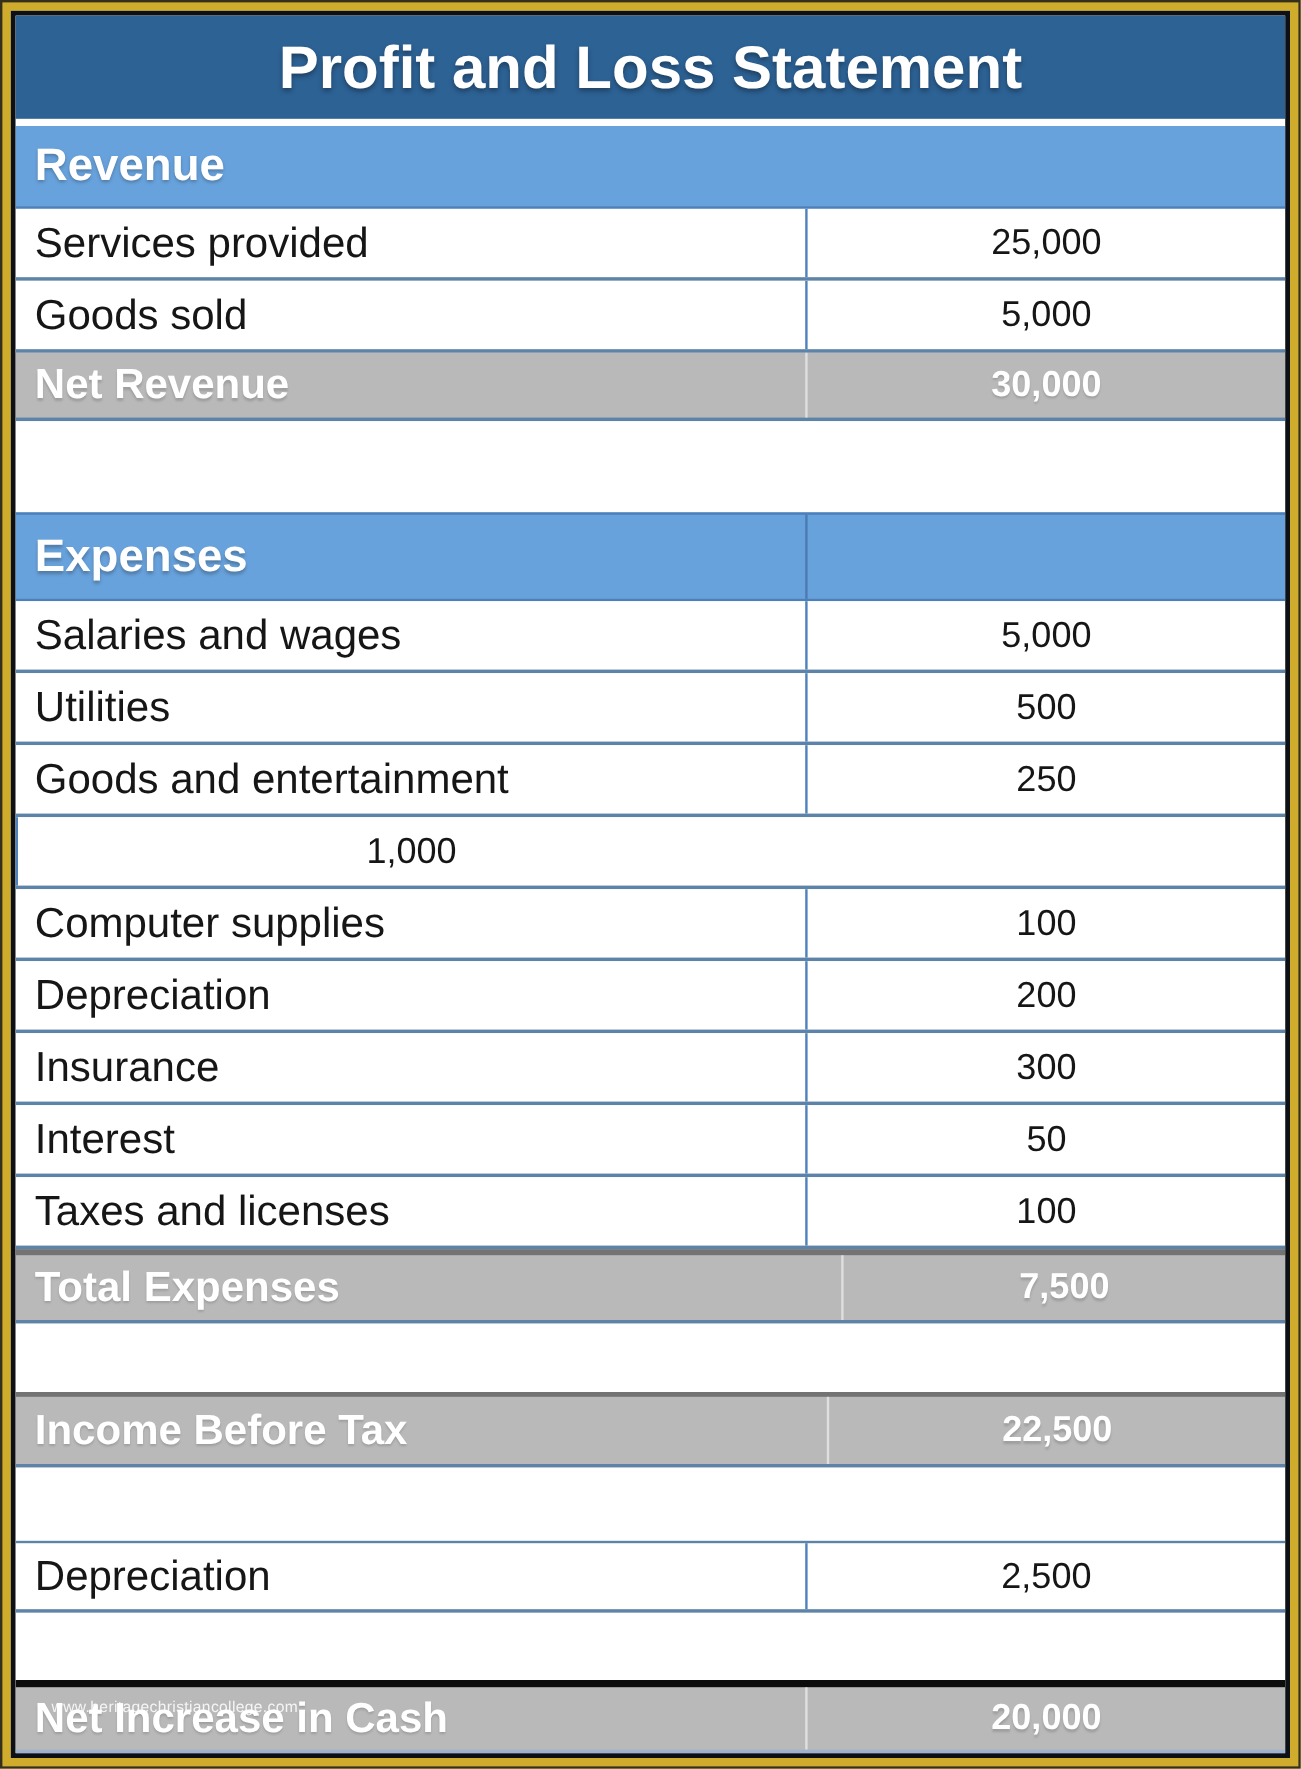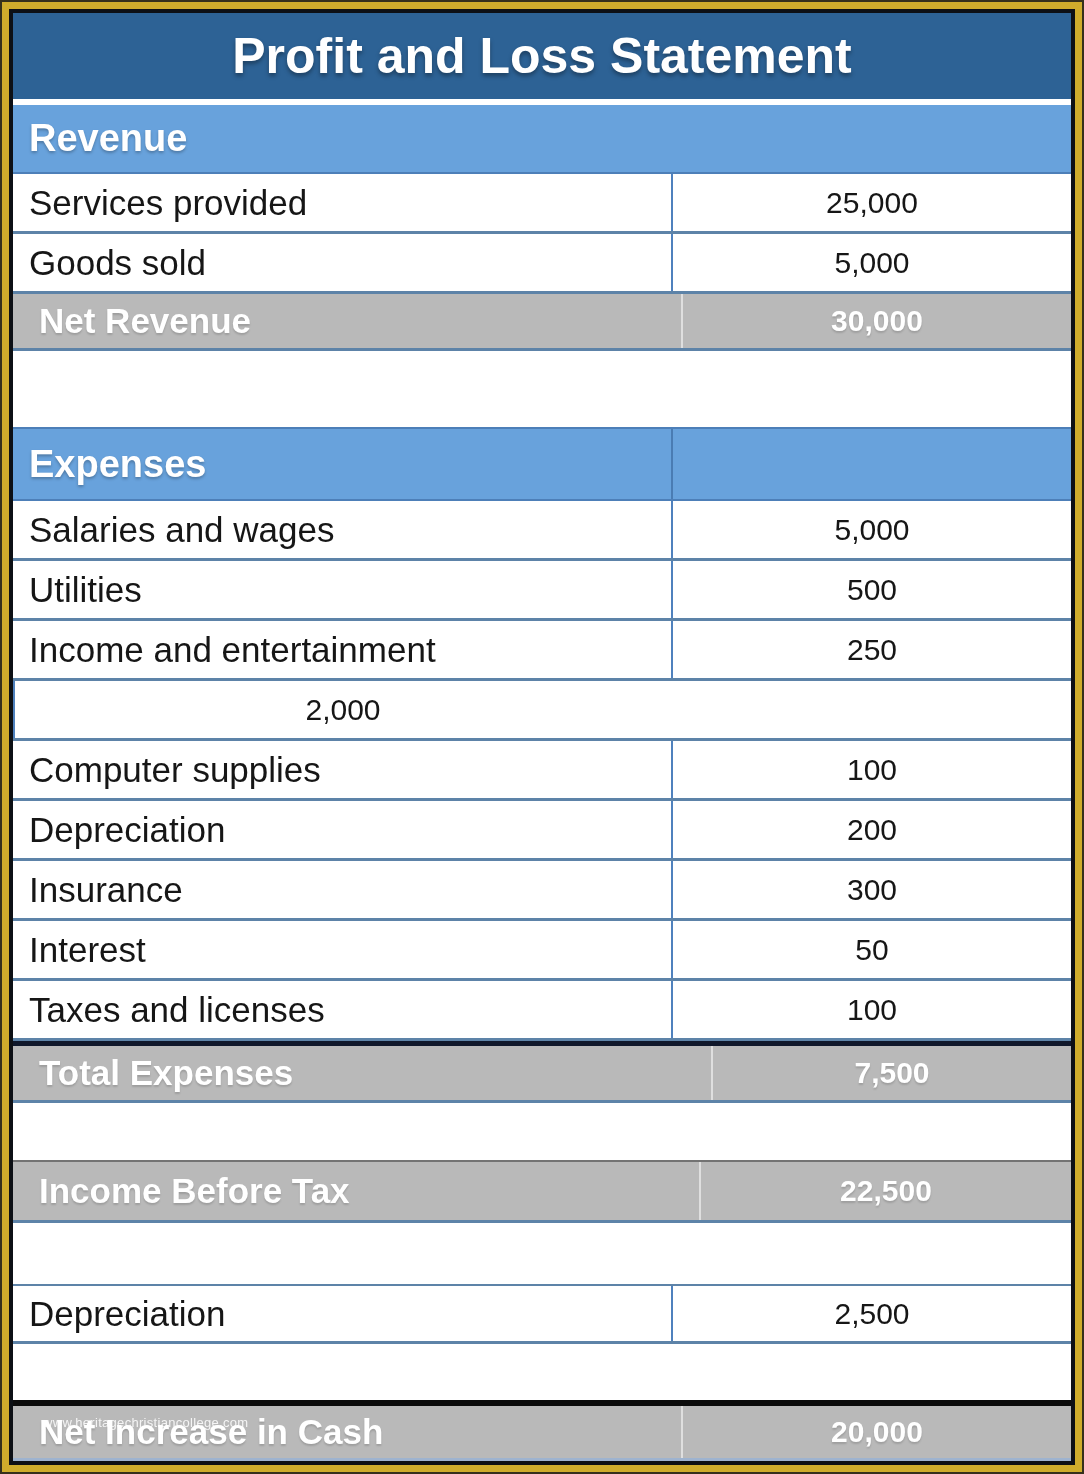--- a/index.html
+++ b/index.html
@@ -65,31 +65,30 @@
   .cell-value {
     display: flex; align-items: center; justify-content: center;
     font-size: 30px; color: #161616;
     border-left: 2px solid #4f81bd;
   }
 
   
   .total-row {
     background: #b9b9b9;
     border-bottom: 3px solid #5d83a8;
-    padding-left: 10px;
   }
   .total-row .cell-label, .total-row .cell-value {
     color: #ffffff; font-weight: bold;
     text-shadow: 0 2px 2px rgba(0,0,0,.15);
   }
   .total-row .cell-value { border-left: 2px solid rgba(255,255,255,.55); }
 
   .net-revenue-row { height: 57px; flex: 0 0 57px; }
-  .total-expenses-row { height: 62px; flex: 0 0 62px; border-top: 5px solid #0f172a; gap: 30px; }
-  .ibt-row { height: 63px; flex: 0 0 63px; border-top: 2px solid #737373; gap: 18px; }
+  .total-expenses-row { height: 62px; flex: 0 0 62px; border-top: 5px solid #737373; gap: 30px; }
+  .ibt-row { height: 63px; flex: 0 0 63px; border-top: 4px solid #737373; gap: 18px; }
   .depr-row { height: 60px; flex: 0 0 60px; border-top: 2px solid #5d83a8; }
   .net-increase-row {
     flex: 1 1 auto; min-height: 58px;
     border-top: 6px solid #0c0c0c;
     border-bottom: 3px solid #9eb3cf;
     position: relative;
   }
 
   
   .gap { background: #fff; }
@@ -144,25 +143,25 @@
 
     <div class="row">
       <div class="cell-label">Salaries and wages</div>
       <div class="cell-value">5,000</div>
     </div>
     <div class="row">
       <div class="cell-label">Utilities</div>
       <div class="cell-value">500</div>
     </div>
     <div class="row">
-      <div class="cell-label">Income and entertainment</div>
+      <div class="cell-label">Goods and entertainment</div>
       <div class="cell-value">250</div>
     </div>
     <div class="row">
-      <div class="cell-value">2,000</div>
+      <div class="cell-value">1,000</div>
     </div>
     <div class="row">
       <div class="cell-label">Computer supplies</div>
       <div class="cell-value">100</div>
     </div>
     <div class="row">
       <div class="cell-label">Depreciation</div>
       <div class="cell-value">200</div>
     </div>
     <div class="row">

